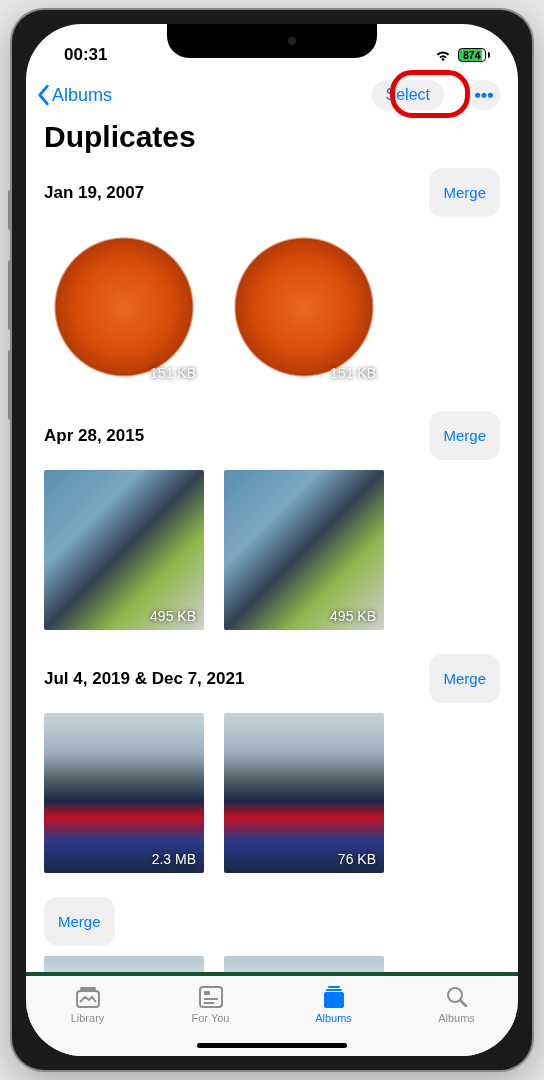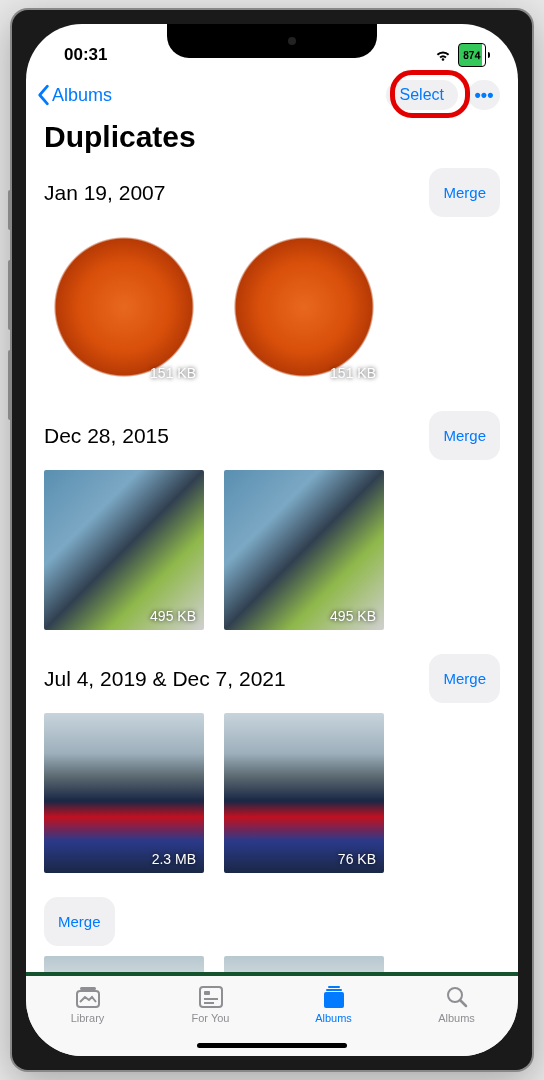--- a/index.html
+++ b/index.html
@@ -1,18 +1,18 @@
 <!DOCTYPE html>
 <html><head>
   <meta charset="utf-8">
   <style>
     * { margin: 0; padding: 0; box-sizing: border-box; font-family: -apple-system, BlinkMacSystemFont, "Segoe UI", Helvetica, Arial, sans-serif; }
     body { background: #e8e8e8; display: flex; justify-content: center; align-items: center; min-height: 1080px; }
     .device {
-      width: 520px; height: 1060px; background: #1a1a1a; border-radius: 16px;
+      width: 520px; height: 1060px; background: #1a1a1a; border-radius: 32px;
       padding: 14px; position: relative; box-shadow: 0 0 0 2px #888, 0 10px 40px rgba(0,0,0,.3);
     }
     .device::before { content:""; position:absolute; left:-4px; top:180px; width:4px; height:40px; background:#888; border-radius:2px 0 0 2px; }
     .device::after { content:""; position:absolute; left:-4px; top:250px; width:4px; height:70px; background:#888; border-radius:2px 0 0 2px; box-shadow: 0 90px 0 #888; }
     .screen {
       width: 100%; height: 100%; background: #fff; border-radius: 56px; overflow: hidden; position: relative;
     }
     .notch {
       position: absolute; top: 0; left: 50%; transform: translateX(-50%);
       width: 210px; height: 34px; background: #000; border-radius: 0 0 22px 22px; z-index: 10;
@@ -22,52 +22,52 @@
     .status-bar {
       display: flex; justify-content: space-between; align-items: center;
       padding: 14px 28px 0 38px; height: 48px; font-weight: 600; font-size: 17px;
     }
     .status-right { display:flex; align-items:center; gap:6px; }
     .wifi { width:18px; height:14px; }
     .battery {
       display:flex; align-items:center; gap:2px;
     }
     .battery-body {
-      width:28px; height:24px; border:1.5px solid #000; border-radius:4px; position:relative;
+      width:28px; height:14px; border:1.5px solid #000; border-radius:4px; position:relative;
       background: linear-gradient(to right, #34c759 87%, transparent 87%);
       display:flex; align-items:center; justify-content:center;
     }
     .battery-tip { width:2px; height:6px; background:#000; border-radius:0 2px 2px 0;}
     .battery-text { font-size:10px; font-weight:700; color:#000; position:relative; z-index:1;}
     .nav-bar {
       display:flex; justify-content:space-between; align-items:center;
       padding: 8px 18px 6px 10px; position:relative;
     }
     .back-btn { display:flex; align-items:center; color:#007aff; font-size:18px; gap:2px;}
     .chevron-left { width:14px; height:22px; }
-    .nav-right { display:flex; align-items:center; gap:10px;}
+    .nav-right { display:flex; align-items:center; gap:24px;}
     .select-btn {
       background:#f0f0f2; color:#007aff; font-size:16px; font-weight:500;
       padding:6px 14px; border-radius:16px; border:none;
     }
     .more-btn {
       width:32px; height:30px; background:#f0f0f2; border-radius:15px; border:none;
       display:flex; align-items:center; justify-content:center; color:#007aff; font-size:18px; font-weight:700;
     }
     .highlight-ring {
       position:absolute; border:5px solid #e30000; border-radius:22px;
       width:80px; height:48px; right:48px; top:-2px; z-index:5;
     }
     .page-title {
       font-size:30px; font-weight:700; padding: 4px 18px 14px;
     }
     .content { height: calc(100% - 48px - 50px - 58px - 70px); overflow:hidden; }
     .group { padding: 0 18px 24px; }
     .group-header { display:flex; justify-content:space-between; align-items:center; margin-bottom:10px;}
-    .group-date { font-size:21px; font-weight:400; }
+    .group-date { font-size:17px; font-weight:700; }
     .merge-btn {
       background:#f0f0f2; color:#007aff; font-size:15px; font-weight:500;
       padding:16px 14px; border-radius:14px; border:none;
     }
     .thumbs { display:flex; gap:20px; }
     .thumb { width:160px; height:160px; position:relative; overflow:hidden; background:#ddd; border-radius:2px;}
     .thumb-size {
       position:absolute; right:8px; bottom:6px; color:#fff; font-size:14px; font-weight:500;
       text-shadow: 0 0 4px rgba(0,0,0,.8);
     }
@@ -144,21 +144,21 @@
               <span class="thumb-size">151 KB</span>
             </div>
           <div class="thumb photo-orange">
               <span class="thumb-size">151 KB</span>
             </div>
         </div>
       </div>
 
       <div class="group">
         <div class="group-header">
-          <span class="group-date">Dec 28, 2015</span>
+          <span class="group-date">Apr 28, 2015</span>
           <button class="merge-btn">Merge</button>
         </div>
         <div class="thumbs">
           <div class="thumb photo-skydive">
               <span class="thumb-size">495 KB</span>
             </div>
           <div class="thumb photo-skydive">
               <span class="thumb-size">495 KB</span>
             </div>
         </div>

